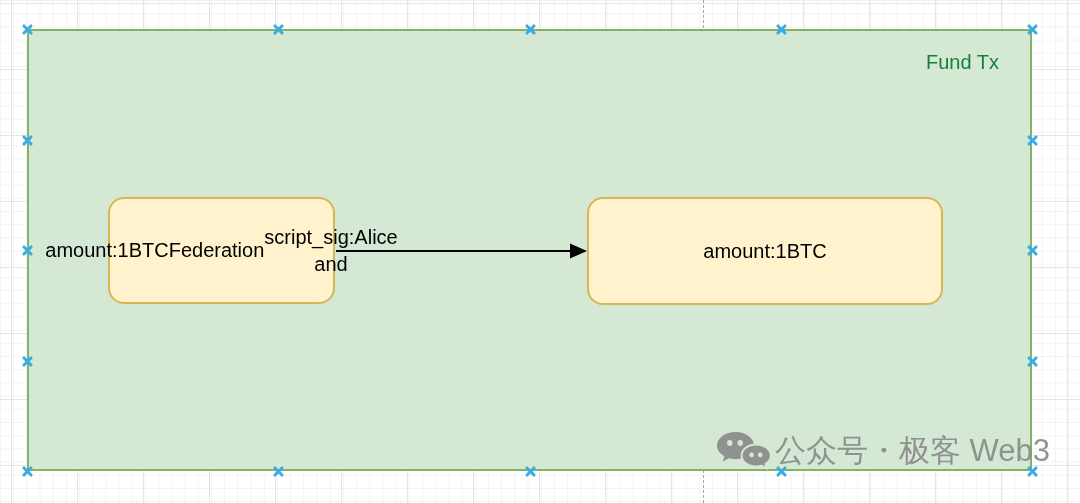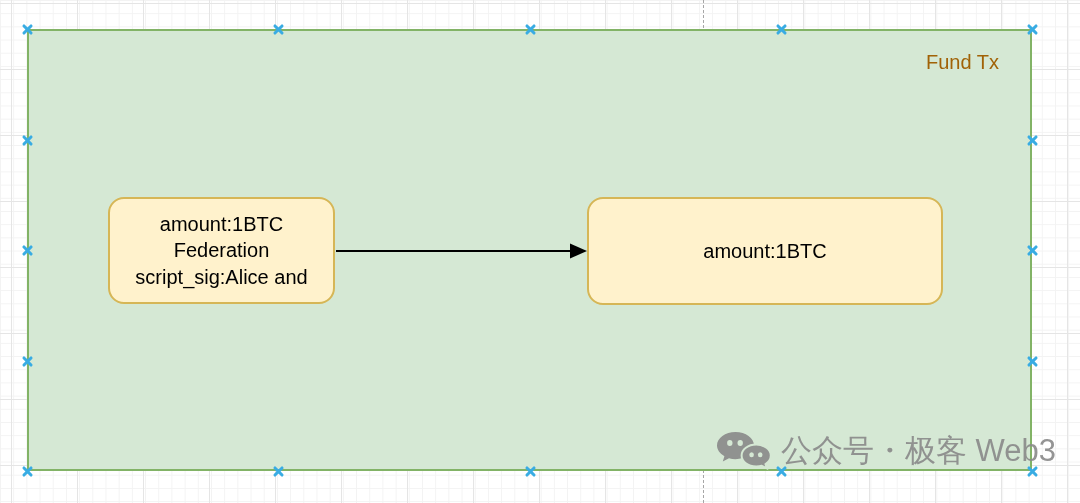--- a/index.html
+++ b/index.html
@@ -20,44 +20,44 @@
     border-left:1px dashed #a6a6a6; z-index:1;
   }
   .container-shape {
     position:absolute; left:27px; top:29px; width:1005px; height:442px;
     background:var(--container-fill,#d5e8d4);
     border:2px solid var(--container-stroke,#82b366);
     box-sizing:border-box; z-index:2;
   }
   .container-label {
     position:absolute; top:20px; right:31px;
-    font-size:20px; color:#a16207; white-space:nowrap;
+    font-size:20px; color:#15803d; white-space:nowrap;
   }
   .node {
     position:absolute; z-index:3;
     background:var(--node-fill,#fff2cc);
     border:2px solid var(--node-stroke,#d6b656);
     border-radius:16px; box-sizing:border-box;
-    display:flex; flex-direction:column; align-items:center; justify-content:center;
+    display:flex; flex-direction:row; align-items:center; justify-content:center;
     text-align:center; font-size:20px; line-height:26.5px; color:#000000;
   }
   .node-left  { left:108px; top:197px; width:227px; height:107px; }
   .node-right { left:587px; top:197px; width:356px; height:108px; }
   .edge { position:absolute; left:334px; top:239px; z-index:3; }
   .cp { position:absolute; width:0; height:0; z-index:5; }
   .cp::before,.cp::after {
     content:""; position:absolute; left:-6.5px; top:-1.5px;
     width:13px; height:3px; border-radius:2px;
     background:var(--connection-point,#39ace3);
   }
   .cp::before { transform:rotate(45deg); }
   .cp::after  { transform:rotate(-45deg); }
   .watermark {
     position:absolute; left:716px; top:428px; height:46px; z-index:6;
-    display:flex; align-items:center; gap:9px;
+    display:flex; align-items:center; gap:3px;
     color:var(--watermark,#8b8b8b); font-size:31px; opacity:0.92;
     white-space:nowrap;
   }
 </style>
 </head>
 <body>
 
 <div class="canvas">
 
   <div class="page-break"></div>

